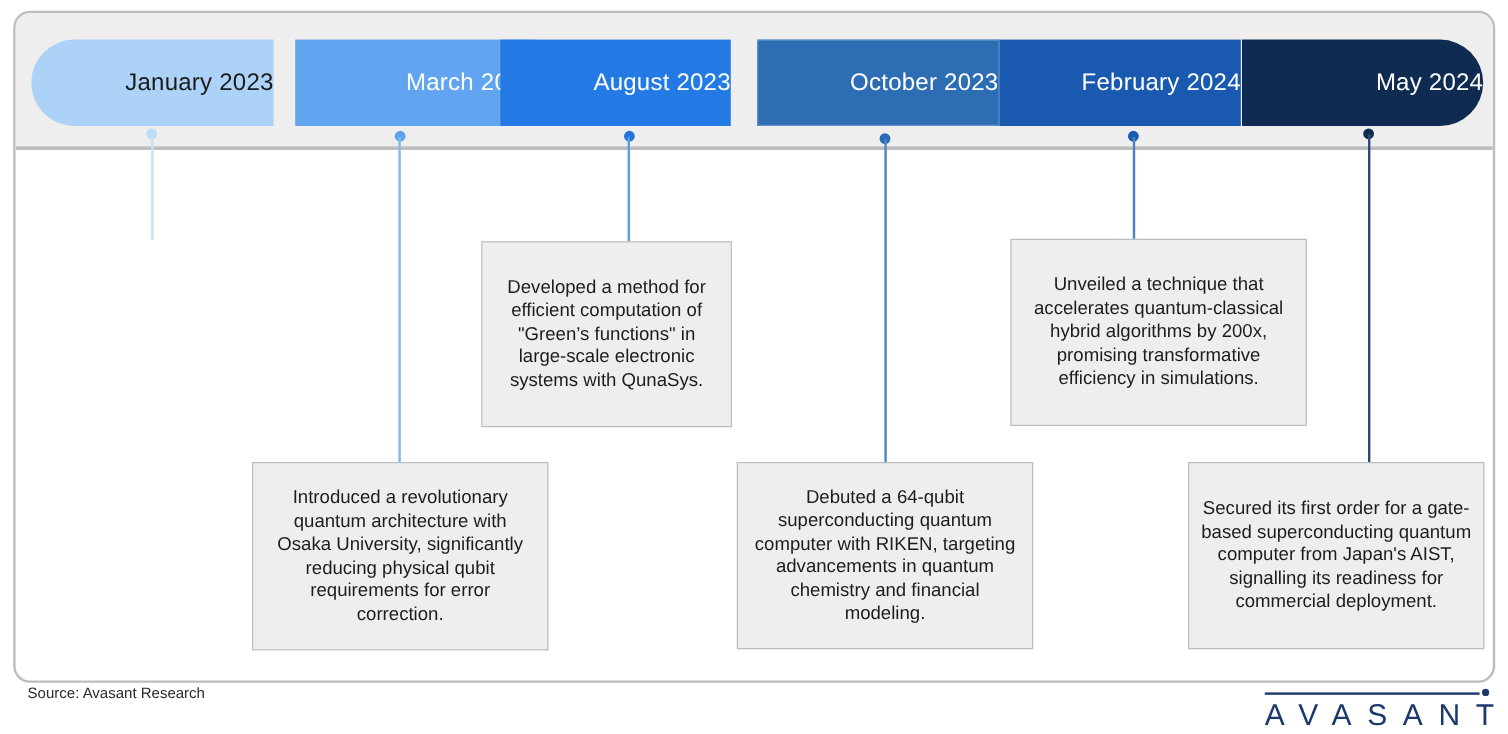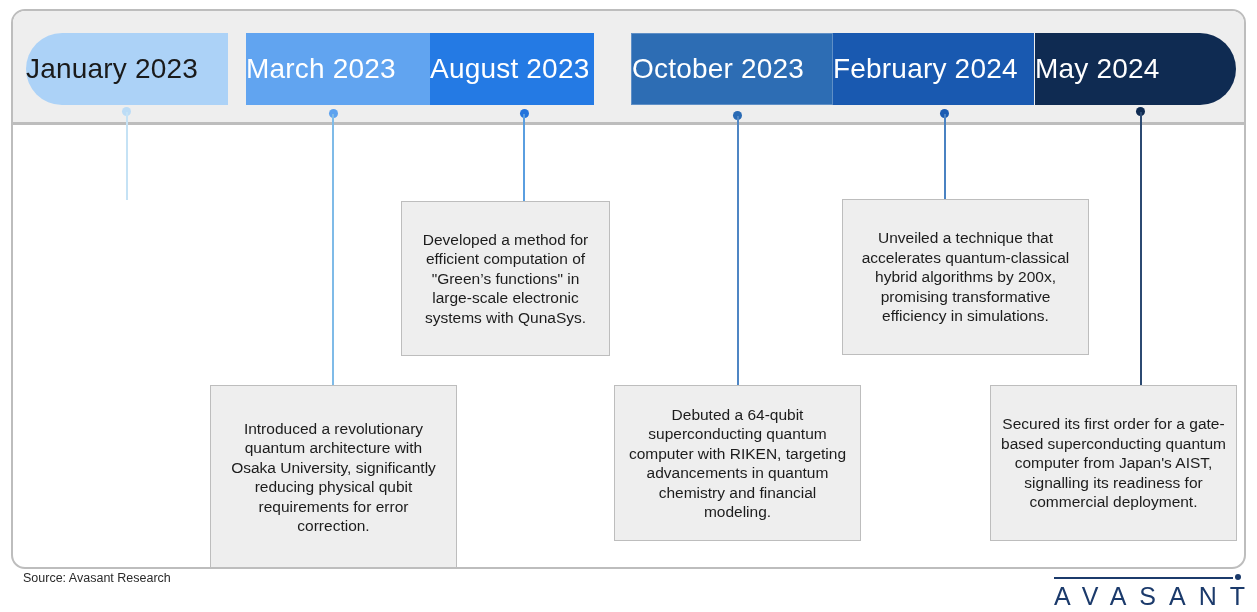--- a/index.html
+++ b/index.html
@@ -9,22 +9,22 @@
   .frame {
     position: absolute; left: 11px; top: 9px; width: 1235px; height: 560px;
     border: 2px solid #bdbdbd; border-radius: 14px; background: #ffffff; overflow: hidden;
   }
   .band {
     position: absolute; left: 0; top: 0; width: 100%; height: 114px;
     background: #eeeeee; border-bottom: 3px solid #bdbdbd;
   }
   .seg {
     position: absolute; top: 22px; height: 72px;
-    display: flex; align-items: center; justify-content: flex-start;
-    font-size: 28px; letter-spacing: 0.2px;
+    display: flex; align-items: center; justify-content: flex-end;
+    font-size: 20px; letter-spacing: 0.2px;
   }
   .seg.first { border-radius: 36px 0 0 36px; }
   .seg.last { border-radius: 0 36px 36px 0; }
   .seg.boxed { border: 1px solid #5f8fc6; }
 
   .dot { position: absolute; width: 9px; height: 9px; border-radius: 50%; }
   .vline { position: absolute; width: 2px; }
 
   .card {
     position: absolute; background: #eeeeee; border: 1px solid #bdbdbd;
@@ -48,21 +48,21 @@
 <body>
 
 <div class="frame">
   <div class="band">
     <div class="seg first" style="left:13px; width:202px; background:#acd2f7; color:#1a1a1a;">
       <span>January 2023</span>
     </div>
     <div class="seg" style="left:233px; width:200px; background:#61a4f0; color:#ffffff;">
       <span>March 2023</span>
     </div>
-    <div class="seg" style="left:417px; width:164px; background:#247ae4; color:#ffffff;">
+    <div class="seg" style="left:404px; width:192px; background:#247ae4; color:#ffffff;">
       <span>August 2023</span>
     </div>
     <div class="seg boxed" style="left:618px; width:202px; background:#2d6db4; color:#ffffff;">
       <span>October 2023</span>
     </div>
     <div class="seg" style="left:820px; width:201px; background:#1959b0; color:#ffffff;">
       <span>February 2024</span>
     </div>
     <div class="seg last" style="left:1022px; width:201px; background:#0f2b52; color:#ffffff;">
       <span>May 2024</span>
@@ -81,21 +81,21 @@
   <div class="dot" style="left:720px; top:100px; background:#2a6ab4;"></div>
   <div class="vline" style="left:724px; top:105px; height:270px; background:#4f86c4;"></div>
 
   <div class="dot" style="left:927px; top:98px; background:#1a5bb2;"></div>
   <div class="vline" style="left:931px; top:103px; height:88px; background:#4a82c2;"></div>
 
   <div class="dot" style="left:1123px; top:96px; background:#0f2b52;"></div>
   <div class="vline" style="left:1127px; top:101px; height:274px; background:#2c4a72;"></div>
 
 
-  <div class="card" style="left:197px; top:374px; width:247px; height:184px;">
+  <div class="card" style="left:197px; top:374px; width:247px; height:157px;">
     <span>Introduced a revolutionary quantum architecture with Osaka University, significantly reducing physical qubit requirements for error correction.</span>
   </div>
 
   <div class="card" style="left:388px; top:190px; width:209px; height:155px;">
     <span>Developed a method for efficient computation of "Green’s functions" in large-scale electronic systems with QunaSys.</span>
   </div>
 
   <div class="card" style="left:601px; top:374px; width:247px; height:156px;">
     <span>Debuted a 64-qubit superconducting quantum computer with RIKEN, targeting advancements in quantum chemistry and financial modeling.</span>
   </div>

